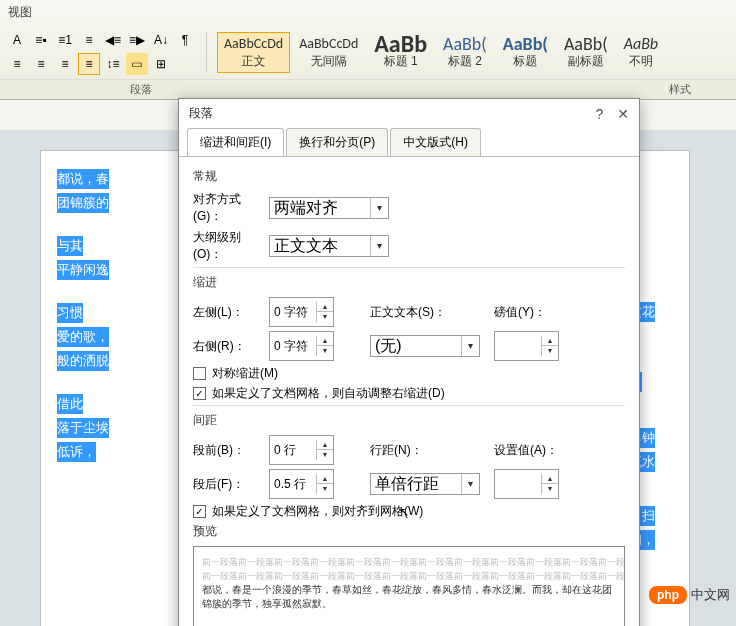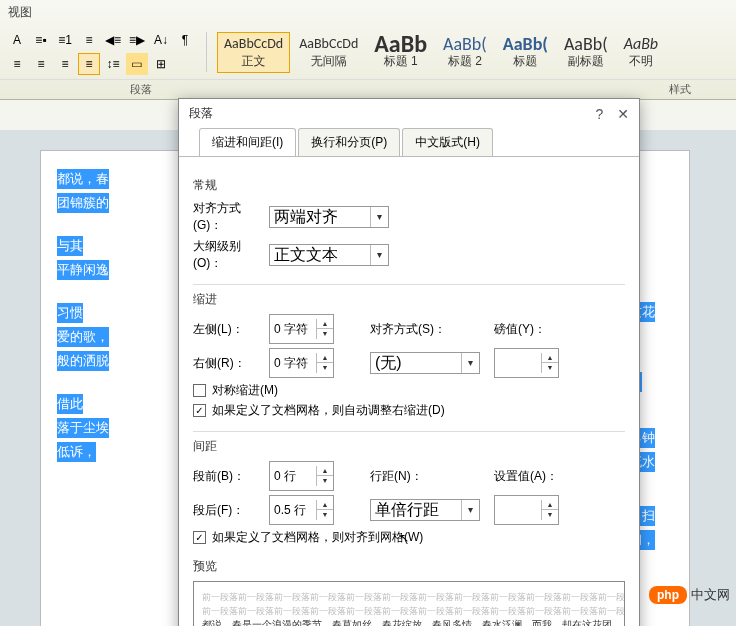--- a/index.html
+++ b/index.html
@@ -24,25 +24,25 @@
   .toolbar-icon.sel { border: 1px solid #e8a400; background: #fce9b8; }
   
   .doc-bg { position: absolute; top: 130px; left: 0; right: 0; bottom: 0; background: #d8e0e4; }
   .page { position: absolute; top: 150px; left: 40px; width: 650px; height: 500px; background: #fff; border: 1px solid #bbb; padding: 16px; }
   .sel-line { background: #3399ff; color: #fff; padding: 1px 0; margin: 2px 0; font-size: 13px; display: inline-block; }
   .plain-line { color: #333; font-size: 13px; margin: 2px 0; }
   
   .dialog { position: absolute; top: 98px; left: 178px; width: 462px; background: #fff; border: 1px solid #888; box-shadow: 0 3px 14px rgba(0,0,0,.35); }
   .dlg-title { display: flex; justify-content: space-between; align-items: center; padding: 6px 10px; font-size: 12px; color: #333; }
   .dlg-close { display: flex; gap: 14px; font-size: 14px; color: #555; }
-  .dlg-tabs { display: flex; border-bottom: 1px solid #bbb; padding: 0 20px; }
+  .dlg-tabs { display: flex; border-bottom: 1px solid #bbb; padding: 0 8px; }
   .dlg-tab { border: 1px solid #bbb; border-bottom: none; padding: 5px 12px; font-size: 12px; background: #f5f5f0; margin-right: 2px; cursor: pointer; border-radius: 3px 3px 0 0; }
   .dlg-tab.active { background: #fff; }
   .dlg-body { padding: 8px 14px 14px; }
-  .section-title { font-size: 12px; color: #333; margin: 12px 0 6px; }
+  .section-title { font-size: 12px; color: #333; margin: 3px 0 6px; }
   .field-row { display: flex; align-items: center; margin: 4px 0; font-size: 12px; }
   .field-label { width: 76px; }
   .combo { display: inline-flex; align-items: center; border: 1px solid #999; height: 22px; background: #fff; }
   .combo input { border: none; height: 20px; padding: 0 4px; font-size: 16px; outline: none; }
   .combo .dd { width: 18px; text-align: center; border-left: 1px solid #bbb; cursor: pointer; color: #333; font-size: 10px; line-height: 20px; }
   .spinner { display: inline-flex; align-items: center; border: 1px solid #999; height: 30px; background: #fff; }
   .spinner input { border: none; width: 46px; padding: 0 4px; font-size: 12px; outline: none; }
   .spin-btns { display: flex; flex-direction: column; border-left: 1px solid #bbb; }
   .spin-btns div { width: 16px; height: 10px; font-size: 7px; line-height: 10px; text-align: center; cursor: pointer; color: #333; }
   .spin-btns div:first-child { border-bottom: 1px solid #bbb; }
@@ -187,21 +187,21 @@
     <div class="field-row">
       <span class="field-label">左侧(L)：</span>
       <span class="spinner">
           <input value="0 字符" style="">
           <span class="spin-btns">
             <div>▲</div>
             <div>▼</div>
           </span>
         </span>
       <span class="col-gap"></span>
-      <span class="sub-label">对齐方式(S)：</span>
+      <span class="sub-label">正文文本(S)：</span>
       <span style="width:44px"></span>
       <span class="sub-label">磅值(Y)：</span>
     </div>
     <div class="field-row">
       <span class="field-label">右侧(R)：</span>
       <span class="spinner">
           <input value="0 字符" style="">
           <span class="spin-btns">
             <div>▲</div>
             <div>▼</div>

